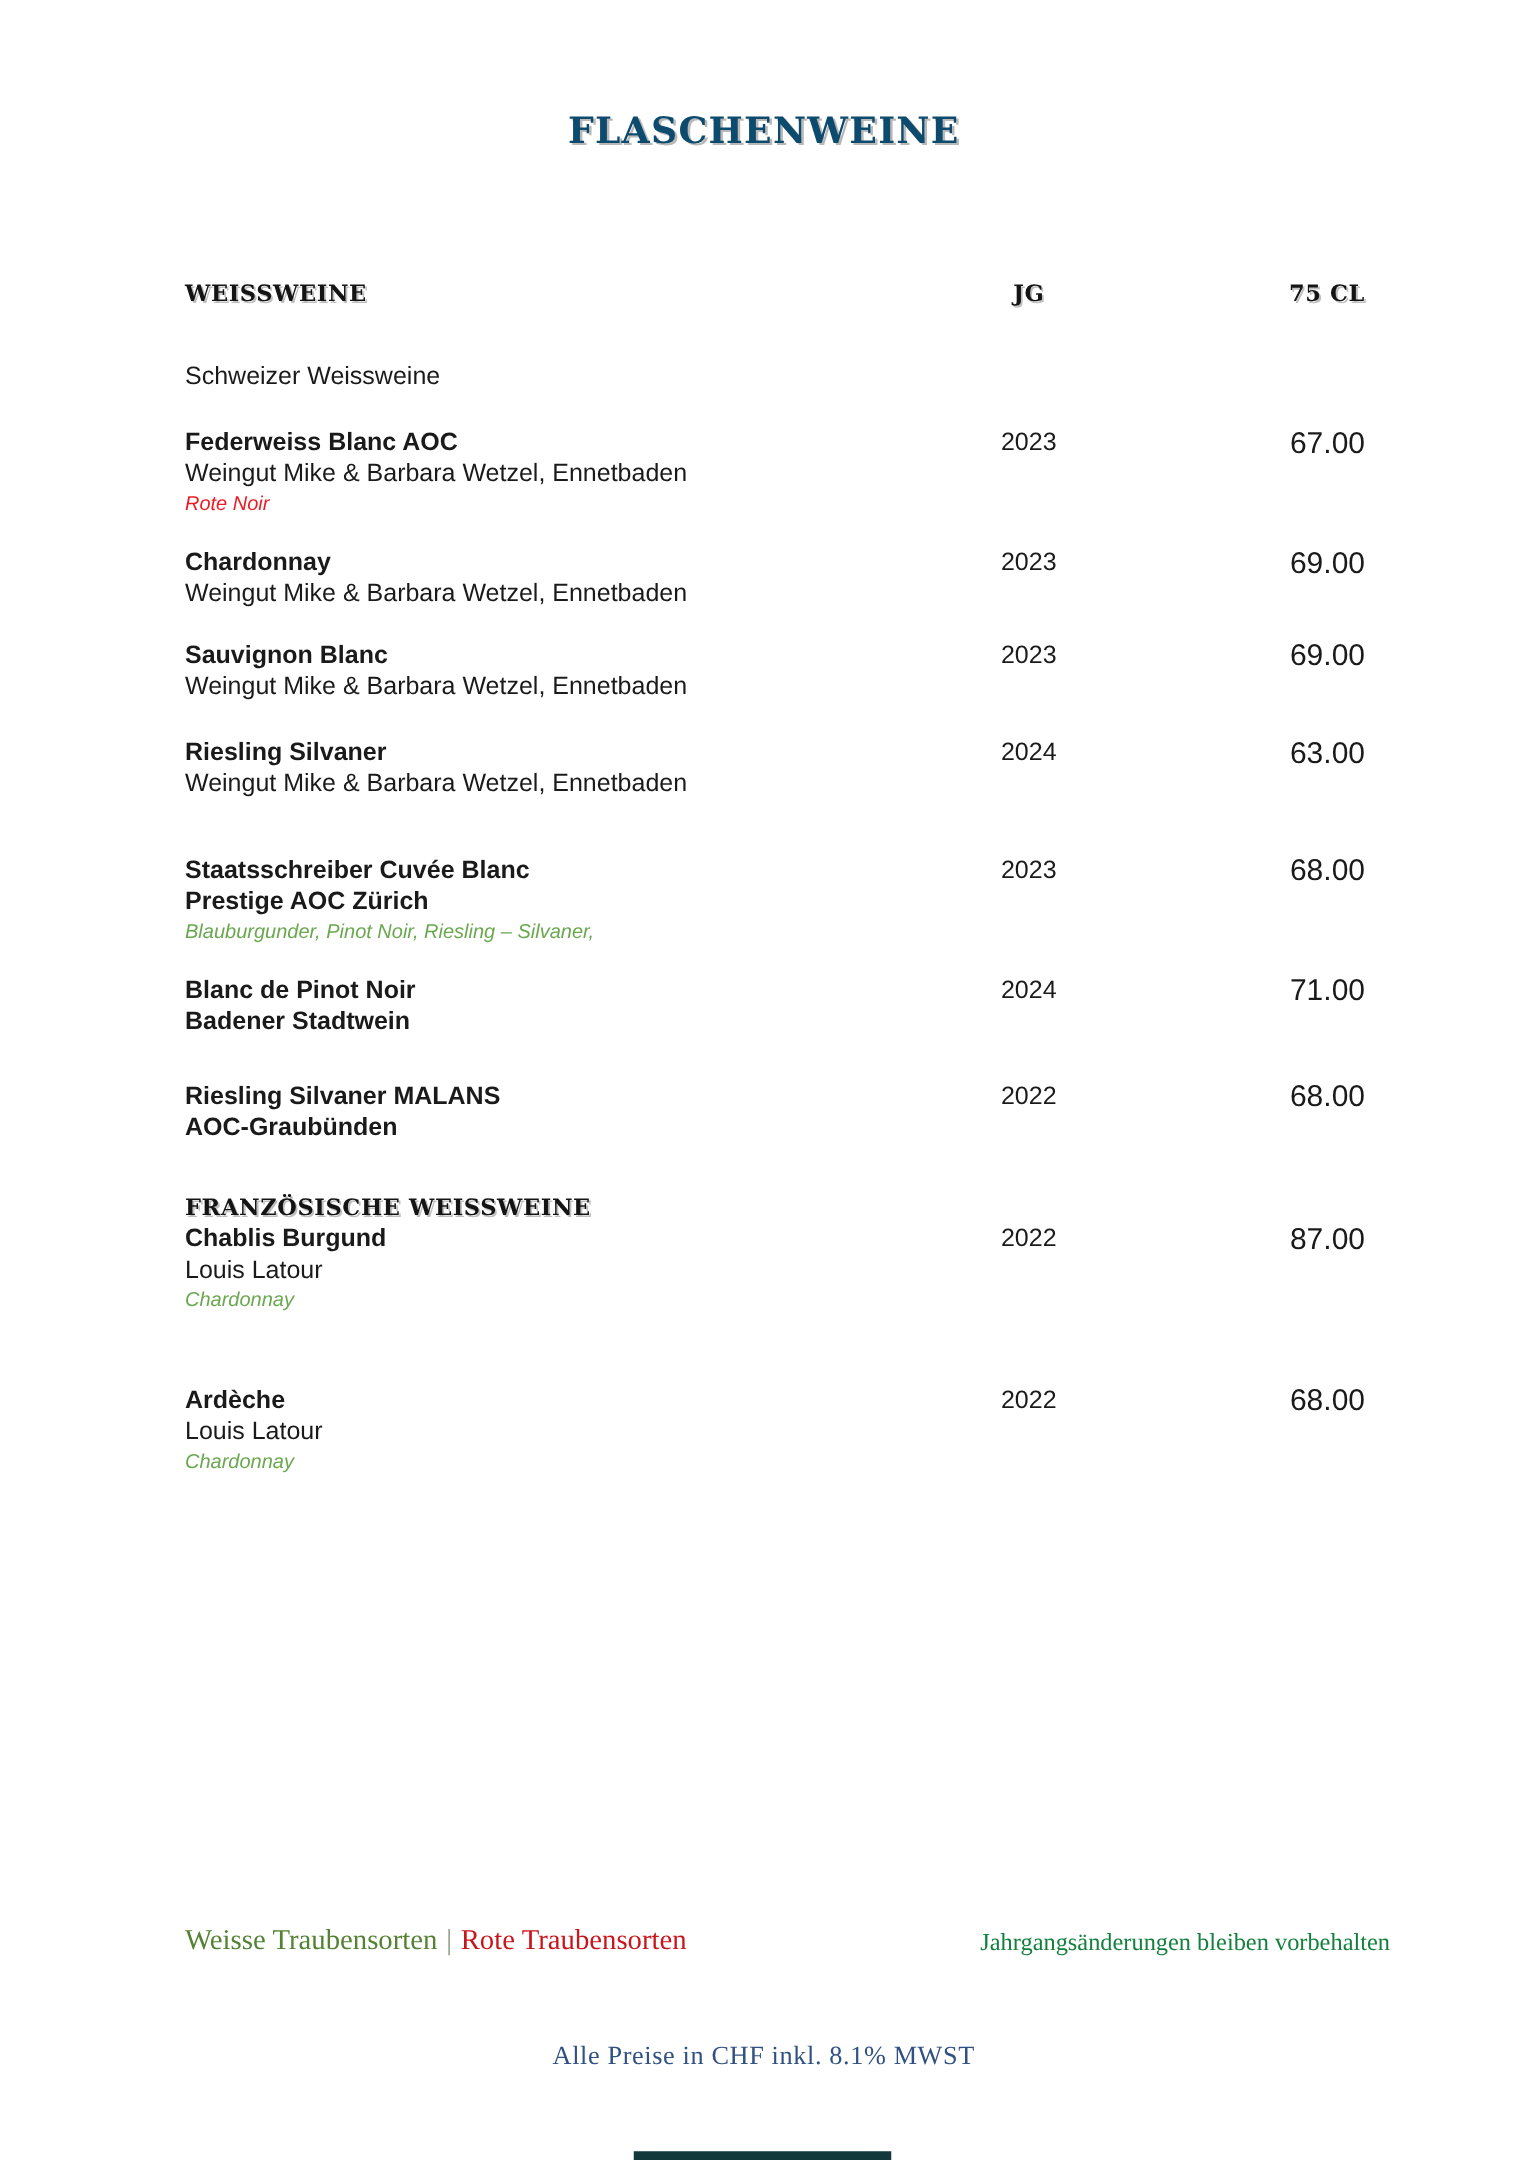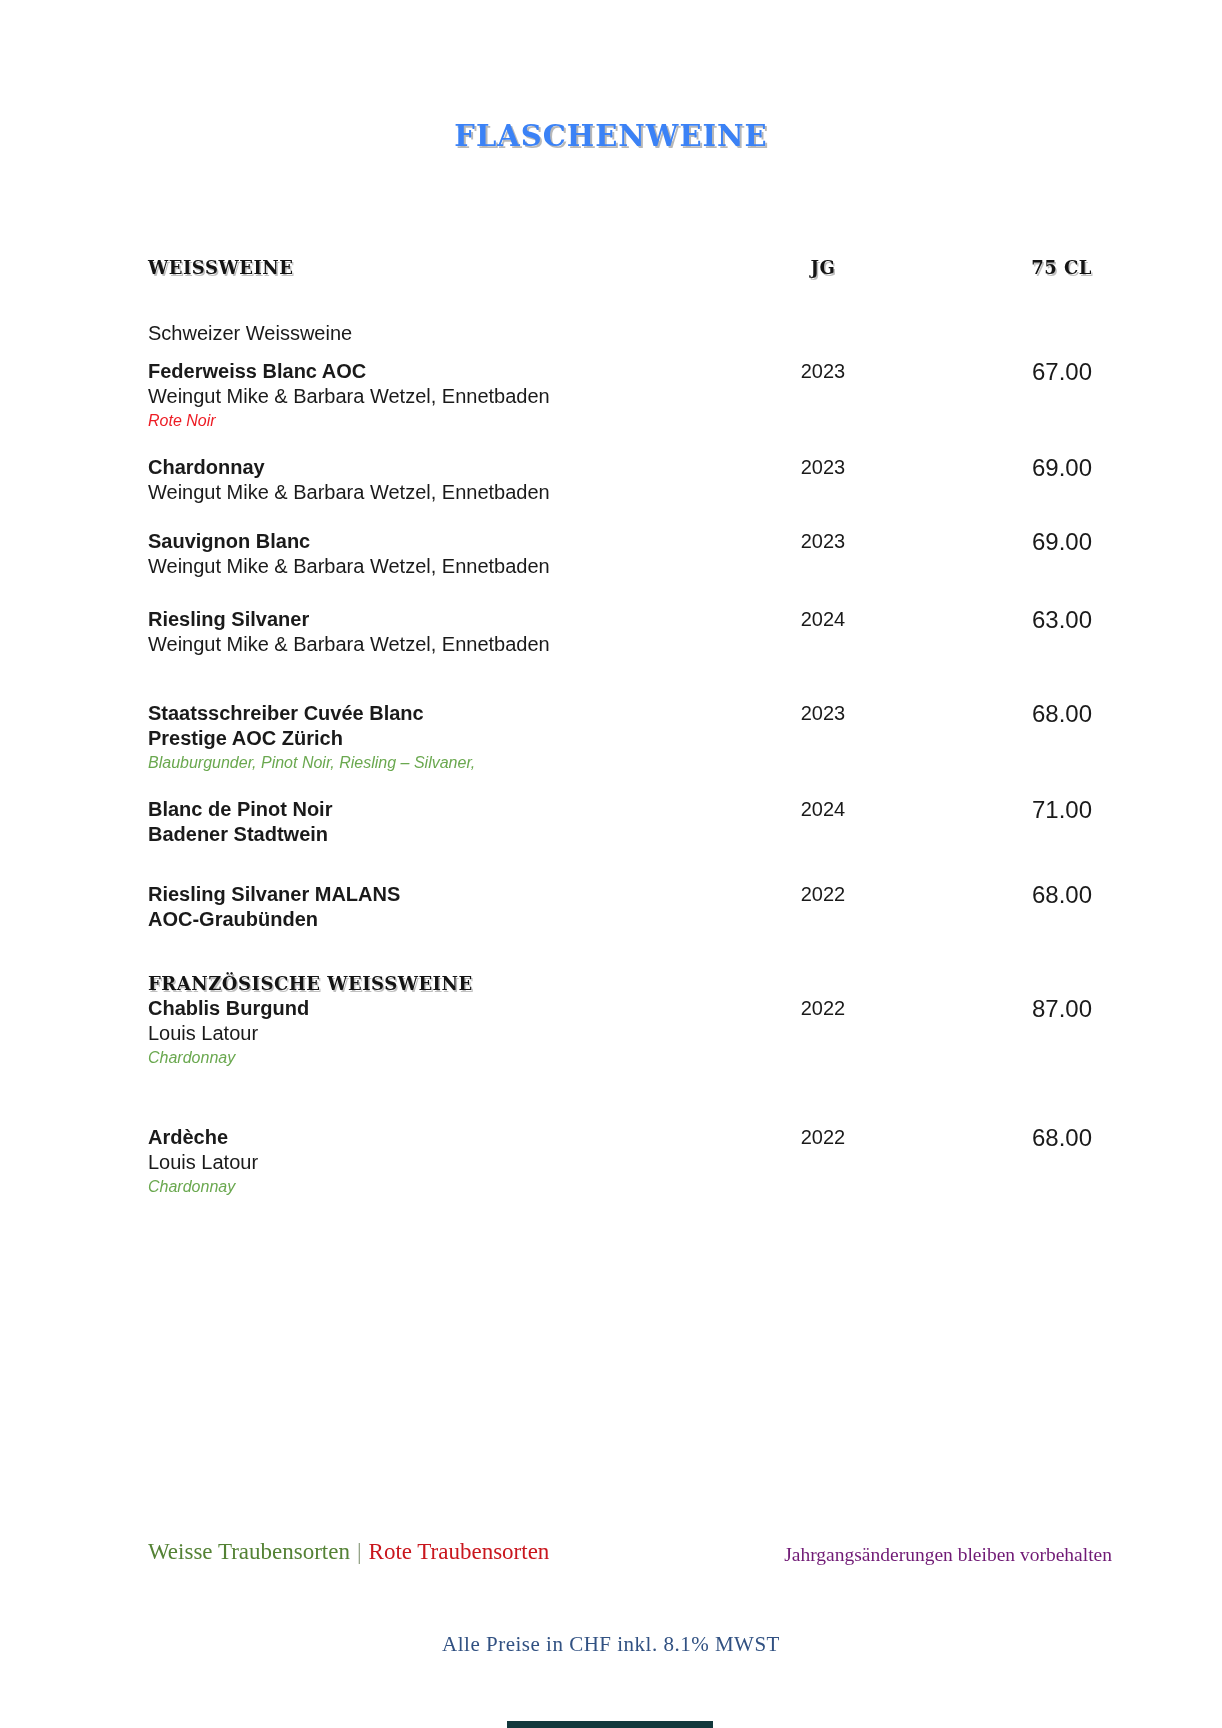--- a/index.html
+++ b/index.html
@@ -7,28 +7,28 @@
   .page {
     position:relative;
     width:1222px; height:1728px;
     background:#ffffff;
     font-family:"Liberation Sans", sans-serif;
     color:#1a1a1a;
     overflow:hidden;
     margin:0 auto;
   }
   .doc-title {
-    padding-top:118px;
+    padding-top:86px;
     text-align:center;
     font-family:"DejaVu Serif", serif;
     font-weight:bold;
     font-size:29px;
     line-height:36px;
     letter-spacing:1px;
-    color:#3b82f6;
+    color:#0c4a6e;
     text-shadow:2px 2px 0 rgba(0,0,0,0.28);
   }
   .content { margin-left:148px; width:944px; }
   .grid { display:grid; grid-template-columns:500px 350px 94px; align-items:start; }
   .col-year  { text-align:center; font-size:20px; line-height:25px; }
   .col-price { text-align:right;  font-size:24px; line-height:25px; }
   .deco {
     font-family:"DejaVu Serif", serif;
     font-weight:bold;
     font-size:18px;
@@ -48,21 +48,21 @@
     position:absolute; left:148px; top:1538px;
     font-family:"Liberation Serif", serif;
     font-size:23px; line-height:28px;
   }
   .legend-white { color:#548235;margin-top:19px; }
   .legend-sep   { color:#8a9a7b; padding:0 7px; font-weight:normal; }
   .legend-red   { color:#c9161d; }
   .note {
     position:absolute; top:1543px; right:110px;
     font-family:"Liberation Serif", serif;
-    font-size:19.5px; line-height:24px; color:#701a75;
+    font-size:19.5px; line-height:24px; color:#15803d;
   }
   .prices-note {
     position:absolute; top:1631px; left:0; width:100%;
     text-align:center;
     font-family:"Liberation Serif", serif;
     font-size:21px; line-height:26px;
     color:#315182; letter-spacing:0.5px;
   }
   .bottom-bar {
     position:absolute; left:507px; top:1721px;
@@ -79,21 +79,21 @@
 
   <div class="content">
 
     <div class="grid table-head">
       <div class="deco">WEISSWEINE</div>
       <div class="deco col-year">JG</div>
       <div class="deco col-price">75 CL</div>
     </div>
     <div class="sub-head">Schweizer Weissweine</div>
 
-    <div class="grid" style="margin-top:13px">
+    <div class="grid" style="margin-top:28px">
       <div>
         <div class="wine-name">Federweiss Blanc AOC</div>
         <div class="wine-producer">Weingut Mike &amp; Barbara Wetzel, Ennetbaden</div>
         <div class="wine-grapes red" style="color: rgb(237, 28, 36);">Rote Noir</div>
       </div>
       <div class="col-year">2023</div>
       <div class="col-price">67.00</div>
     </div>
 
     <div class="grid" style="margin-top:23px">

